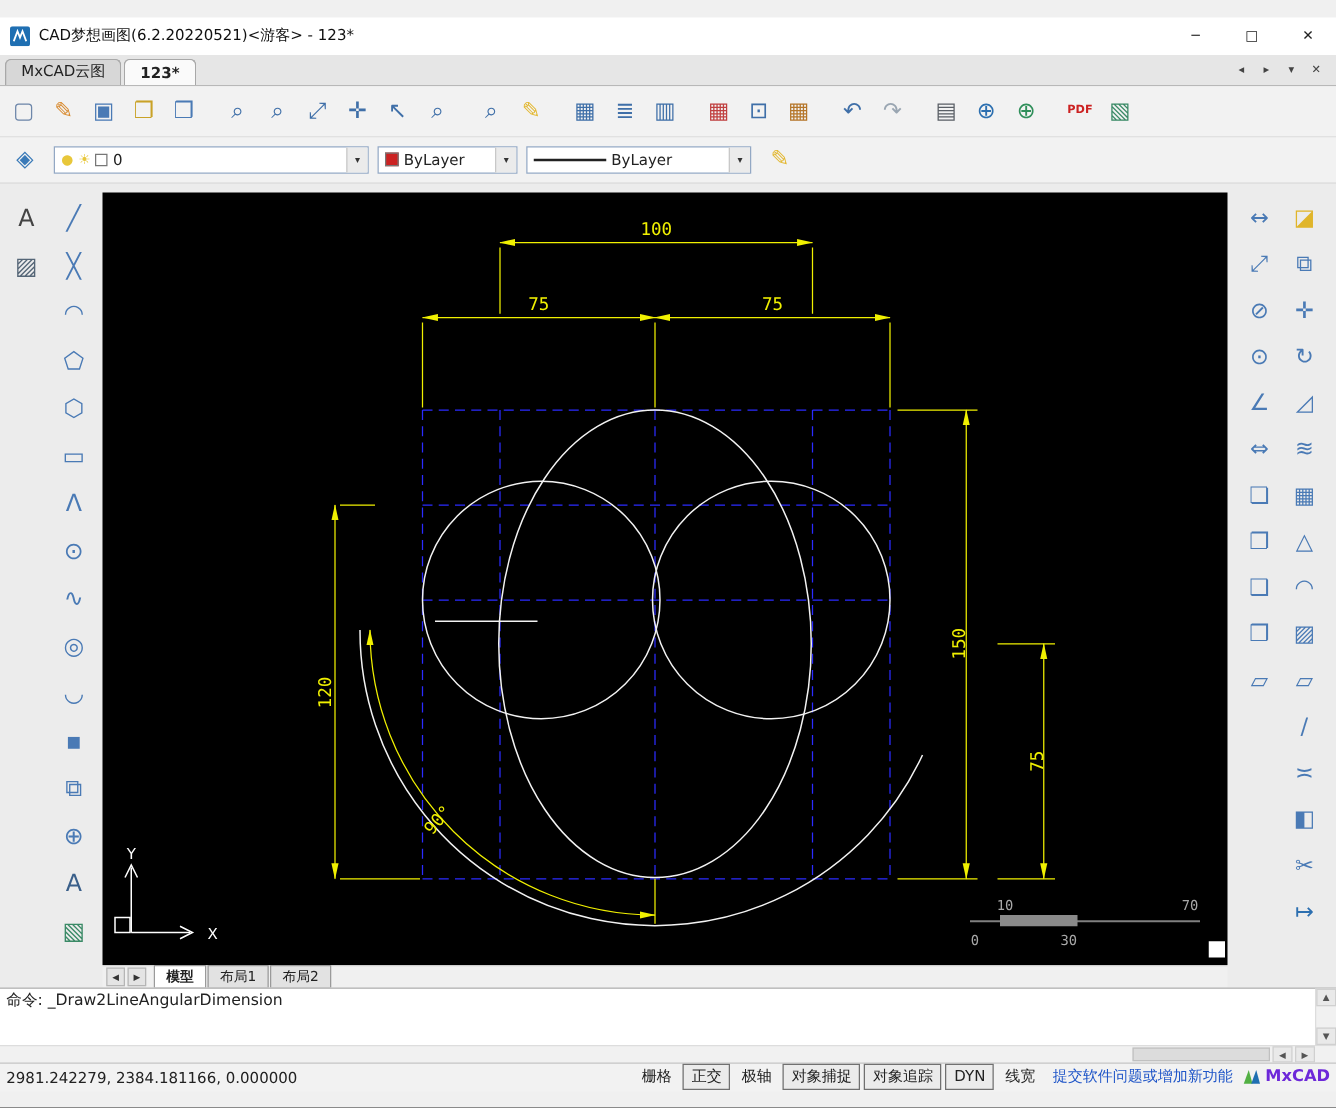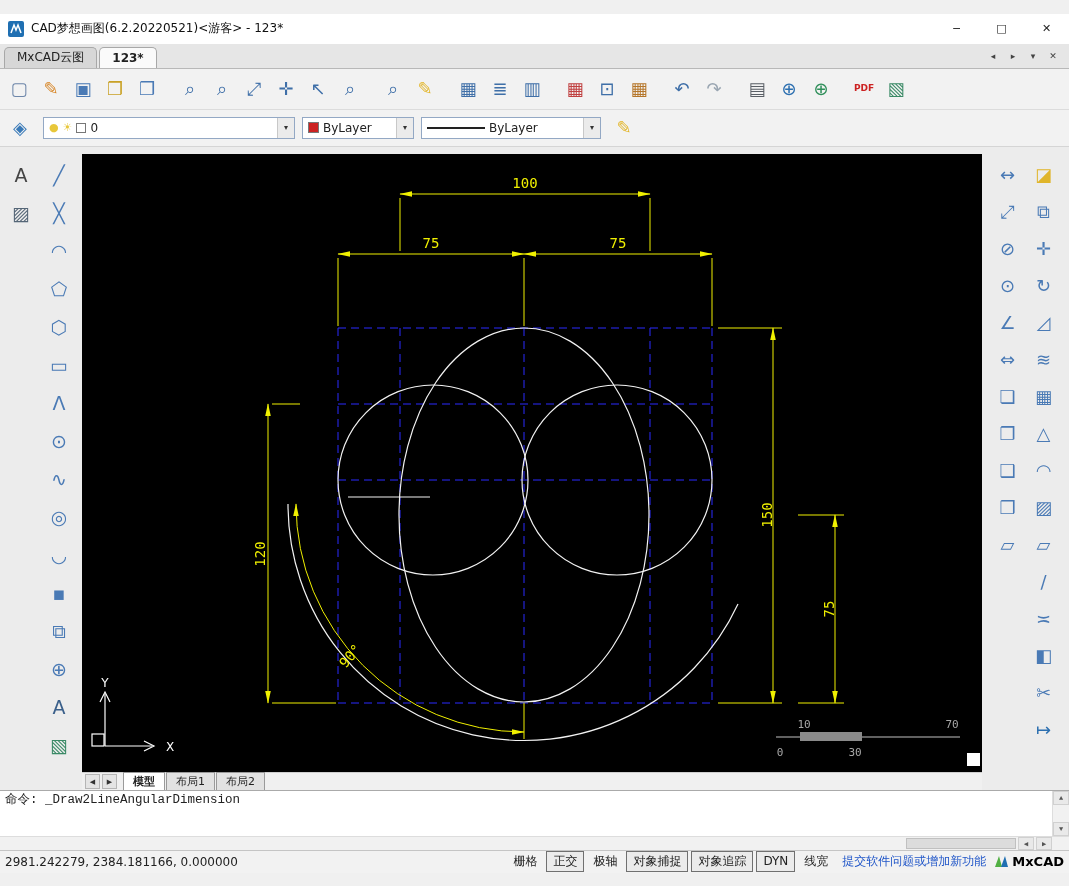--- a/index.html
+++ b/index.html
@@ -49,36 +49,36 @@
   .canvasbox { width:900px; height:618px; background:#000; }
   .layouts { height:19px; background:#f0f0f0; border-top:1px solid #cfcfcf; display:flex; align-items:center; gap:2px; padding-left:3px; font-size:11px; }
   .ltarrow { width:15px; height:15px; background:#e4e4e4; border:1px solid #b5b5b5; display:flex; align-items:center; justify-content:center; font-size:7px; color:#333; }
   .ltab { padding:1px 9px; border:1px solid #9a9a9a; background:#e2e2e2; }
   .ltab.active { background:#ffffff; font-weight:bold; }
 
   .rightbar { width:87px; display:flex; justify-content:center; gap:3px; padding-top:12px; }
   .rcol { display:flex; flex-direction:column; gap:4px; }
   .rcol .tbtn { width:33px; height:33px; }
 
-  .cmd { height:60px; background:#fff; border-top:1px solid #aaa; display:grid; grid-template-columns:1fr 17px; grid-template-rows:45px 15px;font-family:Liberation Mono, monospace; }
+  .cmd { height:60px; background:#fff; border-top:1px solid #aaa; display:grid; grid-template-columns:1fr 17px; grid-template-rows:45px 15px; }
   .cmdlines { padding:2px 5px; font-size:12.5px; line-height:14px; overflow:hidden; }
   .cursor { display:inline-block; width:1px; height:13px; background:#000; vertical-align:-2px; margin-left:2px; }
   .vscroll { background:#f1f1f1; border-left:1px solid #ddd; display:flex; flex-direction:column; justify-content:space-between; align-items:center; }
   .sarrow { width:16px; height:14px; background:#e9e9e9; border:1px solid #d0d0d0; display:flex; align-items:center; justify-content:center; font-size:7px; color:#555; }
   .hscroll { grid-column:1/3; background:#f1f1f1; border-top:1px solid #ddd; display:flex; align-items:center; }
   .hthumb { width:110px;height:11px; background:#dcdcdc; border:1px solid #c0c0c0; margin-left:auto; }
   .hscroll .sarrow { width:16px; height:13px; margin-left:2px; }
   .hcorner { width:17px; height:100%; background:#f1f1f1; }
 
   .statusbar { height:23px; background:#f2f2f2; border-top:1px solid #c5c5c5; display:flex; align-items:center; padding:0 5px; gap:8px; font-size:12px; }
   .toggles { margin-left:auto; display:flex; align-items:center; gap:3px; }
   .stoggle { padding:0 6px; line-height:19px; color:#222; }
   .stoggle.boxed { border:1px solid #707070; background:#ebebeb; }
   .feedback { color:#2056c8; text-decoration:none; }
-  .brand { display:flex; align-items:center; gap:3px; font-weight:bold; font-size:13px; color:#000000; }
+  .brand { display:flex; align-items:center; gap:3px; font-weight:bold; font-size:13px; color:#6d28d9; }
 </style>
 </head>
 <body>
 
 <div class="window">
 
   <div class="titlebar">
     <svg width="16" height="16">
         <rect width="16" height="16" rx="2" fill="#1f6fb2"></rect>
         <path d="M3 12 L6 4 L8 9 L10 4 L13 12" stroke="#fff" fill="none" stroke-width="1.5"></path>

